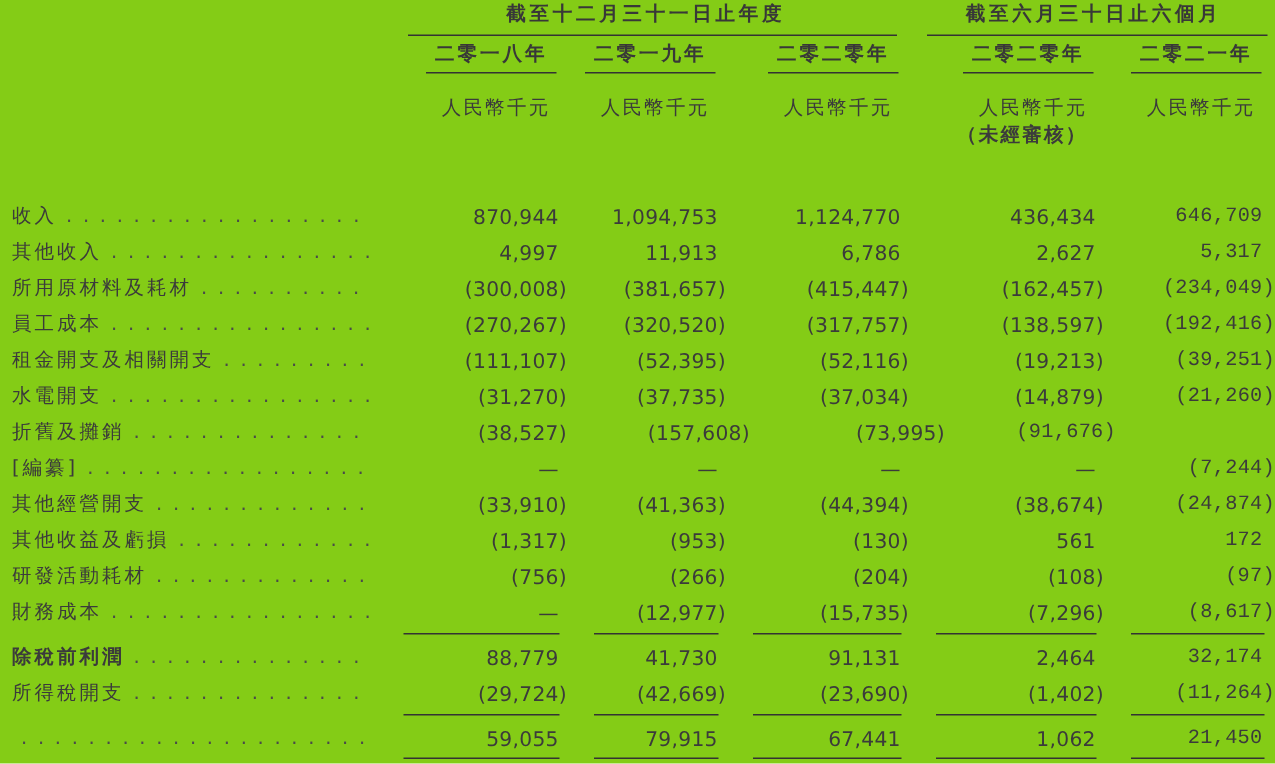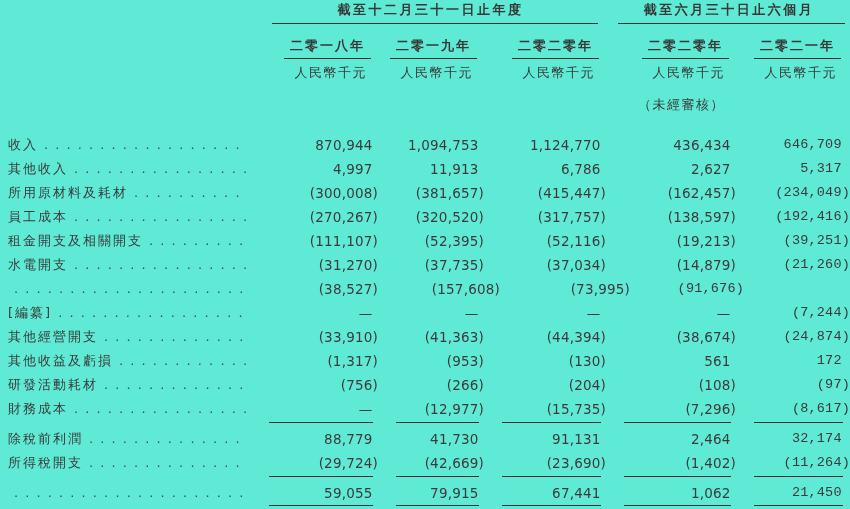--- a/index.html
+++ b/index.html
@@ -1,19 +1,19 @@
 <!DOCTYPE html>
 <html><head>
 <meta charset="utf-8">
 <style>
   html,body{margin:0;padding:0;background:#ffffff;}
   .sheet{
     position:relative;
     width:850px;height:509px;
-    background:#5eead4;
+    background:#84cc16;
     color:#3b3b3b;
     font-family:"DejaVu Sans", sans-serif;
     font-size:13px;
     overflow:hidden;
   }
   .row{display:flex;}
   .cell{box-sizing:border-box;white-space:nowrap;}
   .c0{width:253px;}
   .c1{width:127px;}
   .c2{width:106px;}
@@ -24,35 +24,35 @@
   
   .r-group{height:25px;}
   .gcell{position:relative;text-align:center;font-weight:bold;letter-spacing:2.5px;line-height:20px;color:#383838;}
   .g1{width:355px;}
   .g2{width:242px;}
   .gline{position:absolute;bottom:1px;border-top:1.4px solid #333;}
   .g1 .gline{left:19px;right:10px;}
   .g2 .gline{left:10px;right:5px;}
 
   .r-year{height:34px;}
-  .r-year .cell{display:flex;align-items:flex-end;justify-content:flex-end;font-family:Liberation Mono, monospace;}
+  .r-year .cell{display:flex;align-items:flex-start;justify-content:flex-end;font-family:Liberation Mono, monospace;}
   .year{display:inline-block;border-bottom:1.4px solid #333;padding:2px 6px 3px 6px;margin-right:9px;
         font-weight:bold;letter-spacing:2px;color:#383838;}
 
   .r-unit{height:46px;padding-top:5px;box-sizing:border-box;}
   .r-unit .cell{text-align:right;padding-right:13px;line-height:17px;letter-spacing:1.5px;}
-  .unit-note{margin-top:15px;}
+  .unit-note{margin-top:1px;font-weight:bold;}
 
   .r-gap{height:28px;}
 
   
   .data-row{height:24px;line-height:24px;}
   .label-cell{display:flex;align-items:flex-end;padding-left:8px;padding-right:5px;letter-spacing:2px;}
   .label-text{flex:0 0 auto;}
-  .bold .label-text{font-weight:normal;}
+  .bold .label-text{font-weight:bold;}
   .leader{flex:1 1 auto;overflow:hidden;margin-left:6px;letter-spacing:1.5px;color:#4a4a4a;}
   .num{text-align:right;padding-right:2px;font-size:13.5px;letter-spacing:0.2px;}
   .c5.num{padding-right:0;font-family:Liberation Mono, monospace;}
   .ph{visibility:hidden;}
 
   
   .rule-row{height:6px;}
   .rule-row.last{height:4px;}
   .rule{border-top:1.4px solid #333;margin:1px 7px 0 16px;height:0;}
   .rule-double{border-top:1.4px solid #333;border-bottom:1.4px solid #333;height:4px;margin:0 7px 0 16px;}
@@ -177,20 +177,21 @@
           <span class="leader">. . . . . . . . . . . . . . . . . . . . . . . . . . . . . . . . . . . . . . . . </span>
         </div>
         <div class="cell num c1"><span>(31,270)</span></div>
         <div class="cell num c2"><span>(37,735)</span></div>
         <div class="cell num c3"><span>(37,034)</span></div>
         <div class="cell num c4"><span>(14,879)</span></div>
         <div class="cell num c5"><span>(21,260)</span></div>
       </div>
       <div class="row data-row">
         <div class="cell c0 label-cell">
+          <span class="label-text">折舊及攤銷</span>
           <span class="leader">. . . . . . . . . . . . . . . . . . . . . . . . . . . . . . . . . . . . . . . . </span>
         </div>
         <div class="cell num c1"><span>(38,527)</span></div>
         <div class="cell num c3"><span>(157,608)</span></div>
         <div class="cell num c4"><span>(73,995)</span></div>
         <div class="cell num c5"><span>(91,676)</span></div>
       </div>
       <div class="row data-row">
         <div class="cell c0 label-cell">
           <span class="label-text">[編纂]</span>

